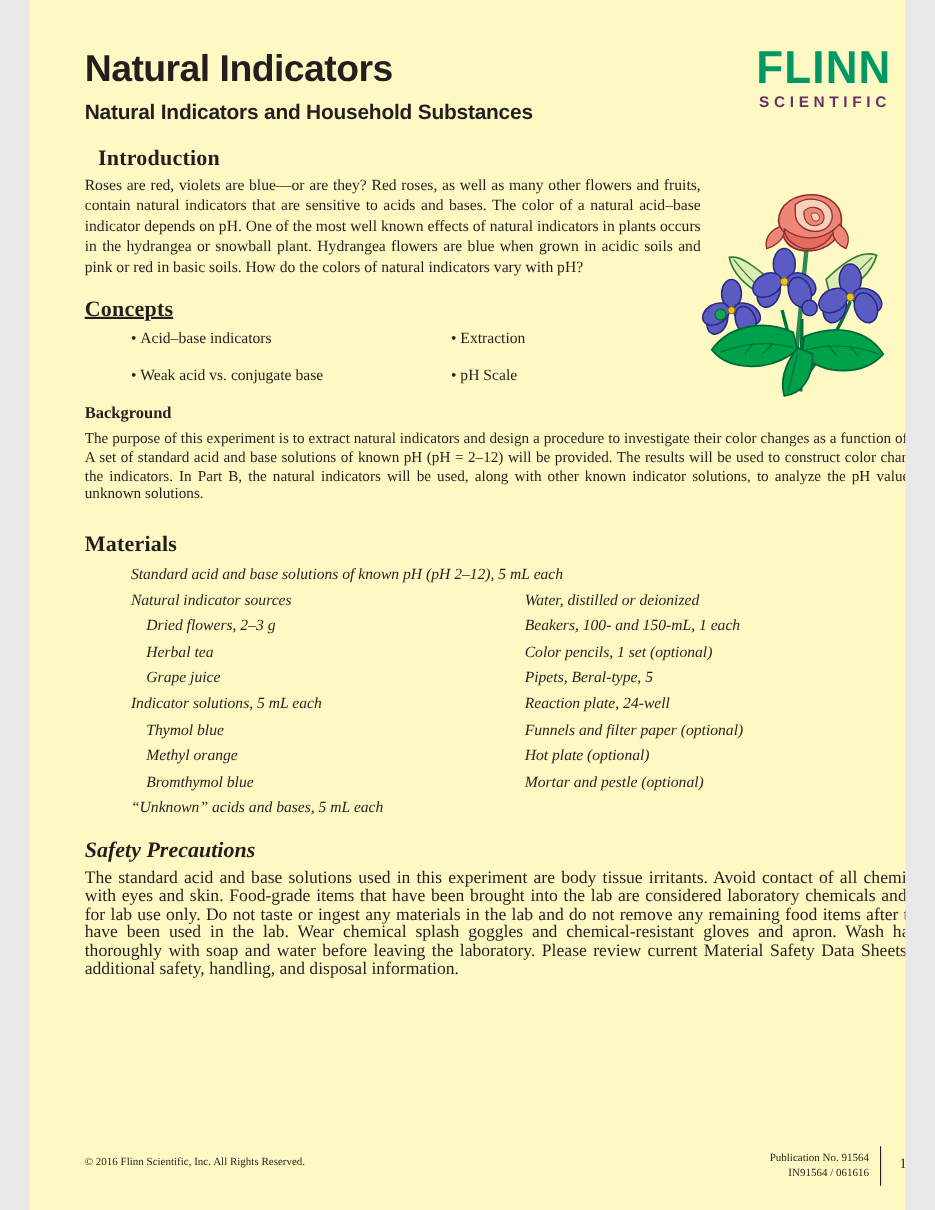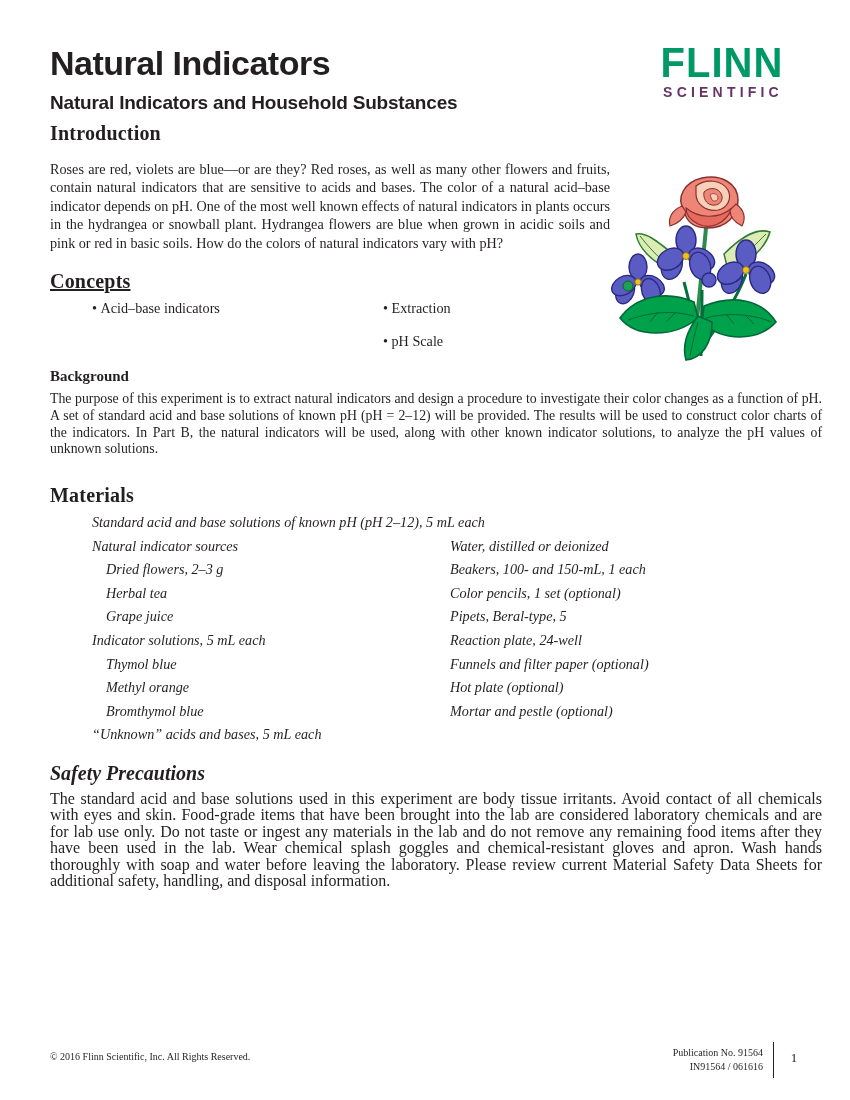--- a/index.html
+++ b/index.html
@@ -1,23 +1,24 @@
 <!DOCTYPE html>
 <html><head>
 <meta charset="utf-8">
 <style>
   html,body{margin:0;padding:0;background:#e8e8e8;}
   .page{
     position:relative;
-    width:850px;height:1100px;
+    width:754px;height:1100px;
     margin:0 auto;
-    background:#ffffff;
+    background:#fef9c3;
     font-family:"Liberation Serif", serif;
     color:#231f20;
     overflow:hidden;
+    padding-left:42px;
   }
   
   .doc-title{
     position:absolute;left:50px;top:44px;
     font-family:"Liberation Sans", sans-serif;
     font-size:34px;font-weight:600;letter-spacing:-0.5px;
     color:#231f20;
   }
   .doc-subtitle{
     position:absolute;left:50px;top:92px;
@@ -136,21 +137,21 @@
 <div class="page">
 
   <div class="doc-title">Natural Indicators</div>
   <div class="doc-subtitle">Natural Indicators and Household Substances</div>
 
   <div class="logo">
     <div class="logo-brand">FLINN</div>
     <div class="logo-sub">SCIENTIFIC</div>
   </div>
 
-  <div class="h-major" style="top:122px;">Introduction</div>
+  <div class="h-major" style="top:133px;margin-left:12px;">Introduction</div>
   <div class="para para-intro">Roses are red, violets are blue—or are they? Red roses, as well as many other flowers and fruits, contain natural indicators that are sensitive to acids and bases. The color of a natural acid–base indicator depends on pH. One of the most well known effects of natural indicators in plants occurs in the hydrangea or snowball plant. Hydrangea flowers are blue when grown in acidic soils and pink or red in basic soils. How do the colors of natural indicators vary with pH?</div>
 
   <svg class="flower" viewBox="0 0 180 192">
 
     <path d="M100,58 C97,90 94,120 90,160" stroke="#2e8b4f" stroke-width="4" fill="none"></path>
     <path d="M78,112 C84,135 88,150 92,168" stroke="#00713a" stroke-width="3" fill="none"></path>
     <path d="M140,104 C128,135 112,155 100,172" stroke="#00713a" stroke-width="3" fill="none"></path>
     <path d="M96,120 C96,145 95,165 95,186" stroke="#00713a" stroke-width="3" fill="none"></path>
 
     <g stroke="#2f7d32" stroke-width="1.5" fill="#dcecb4">
@@ -219,20 +220,21 @@
       <path d="M98,22 C104,16 114,18 116,26 C117,32 112,36 106,35 C100,34 97,28 98,22 Z" fill="#ee8577" stroke="#8a3030" stroke-width="1"></path>
       <path d="M104,25 C107,22 112,24 112,28 C112,31 108,32 106,30 Z" fill="#f6d0b8" stroke="#8a3030" stroke-width="0.8"></path>
       <path d="M76,36 C66,40 62,48 64,56 C72,54 78,48 80,42 Z" fill="#ee8577" stroke="#8a3030" stroke-width="1.2"></path>
       <path d="M130,34 C138,40 140,48 136,56 C128,52 124,46 124,40 Z" fill="#ee8577" stroke="#8a3030" stroke-width="1.2"></path>
     </g>
   </svg>
 
   <div class="h-major" style="top:270px;text-decoration:underline;">Concepts</div>
   <ul class="concepts-col concepts-col1">
     <li>Acid–base indicators</li>
+    <li>Weak acid vs. conjugate base</li>
   </ul>
   <ul class="concepts-col concepts-col2">
     <li>Extraction</li>
     <li>pH Scale</li>
   </ul>
 
   <div class="h-minor" style="top:368px;">Background</div>
   <div class="para para-background">The purpose of this experiment is to extract natural indicators and design a procedure to investigate their color changes as a function of pH. A set of standard acid and base solutions of known pH (pH = 2–12) will be provided. The results will be used to construct color charts of the indicators. In Part B, the natural indicators will be used, along with other known indicator solutions, to analyze the pH values of unknown solutions.</div>
 
   <div class="h-major" style="top:484px;">Materials</div>

